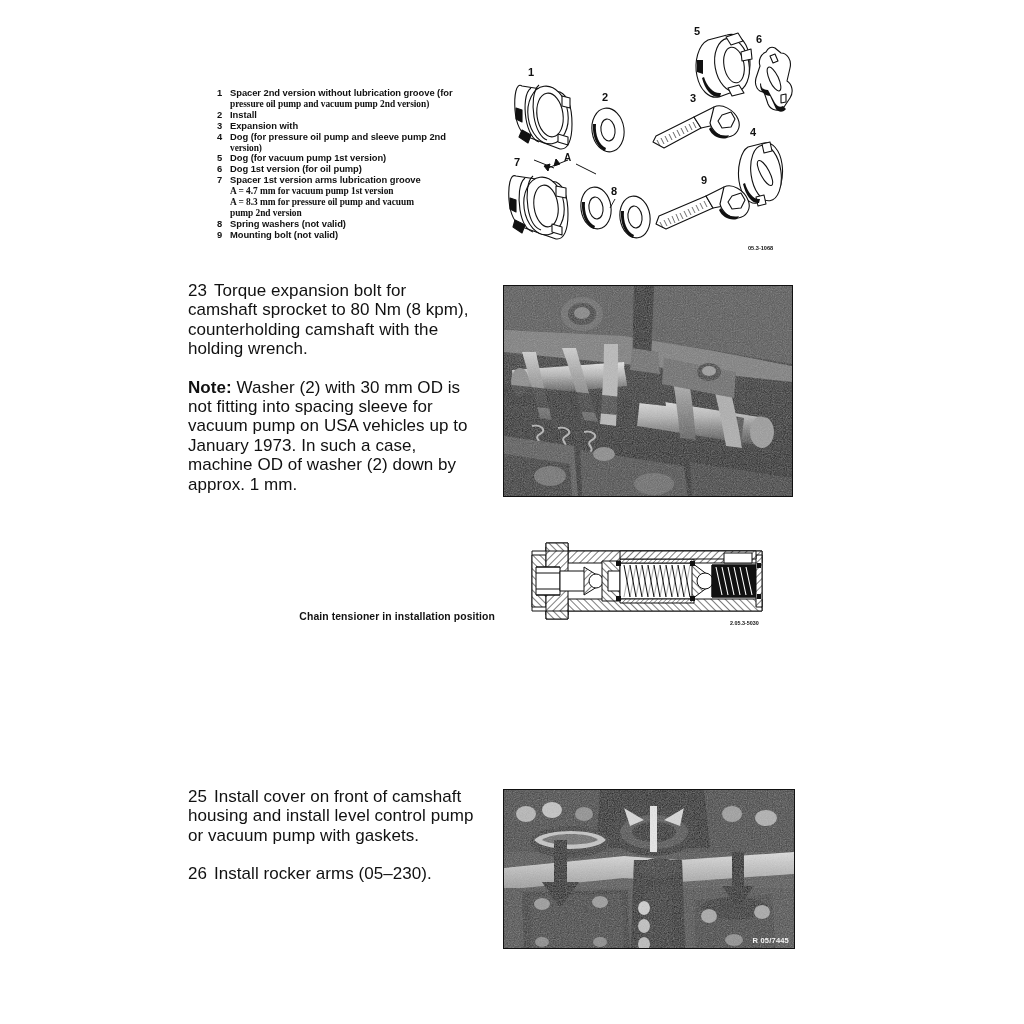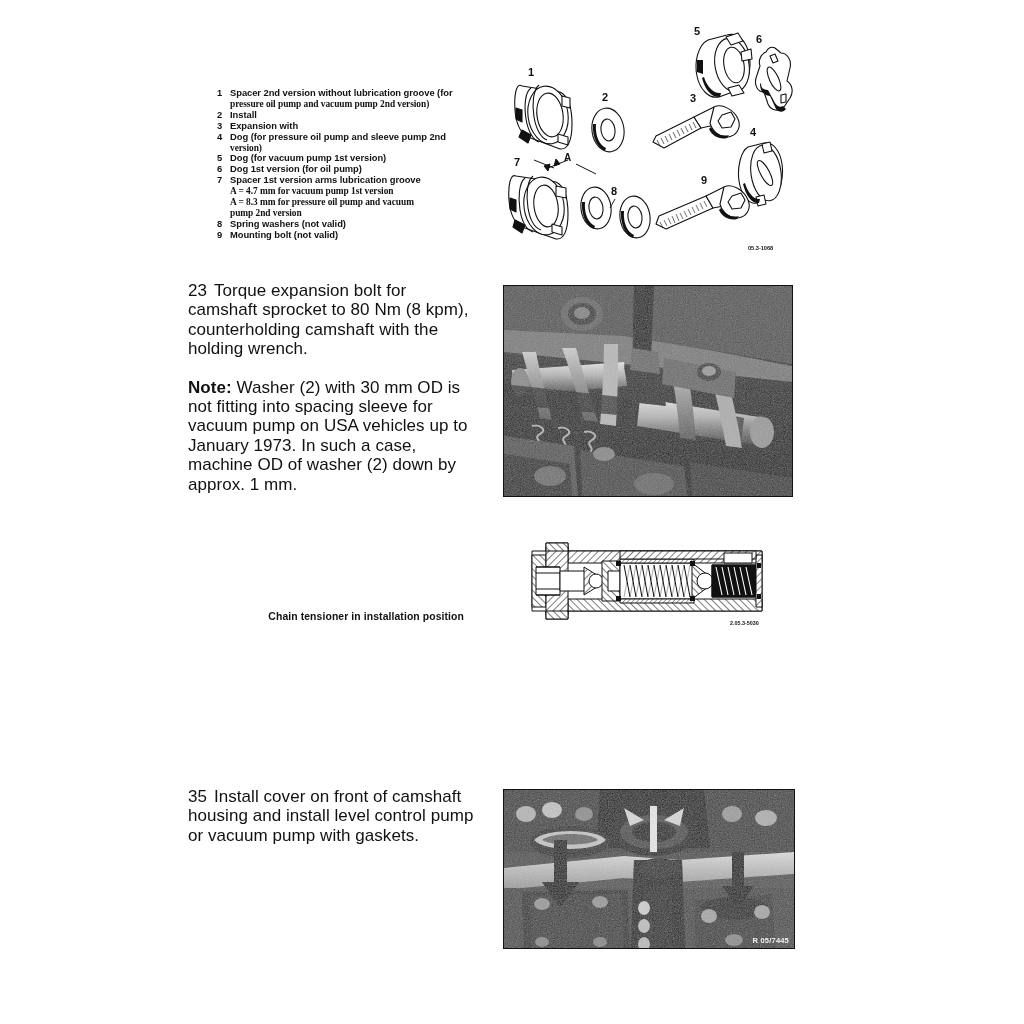--- a/index.html
+++ b/index.html
@@ -64,21 +64,21 @@
   .steptext p { margin: 0; }
   .steptext p + p { margin-top: 19px; }
   .steptext b { font-weight: 700; }
 
   #step23 { top: 281px; }
   #step24 { top: 531px; }
   #step25 { top: 787px; }
 
   .caption {
     position: absolute;
-    left: 173px;
+    left: 204px;
     width: 291px;
     top: 611px;
     text-align: right;
     font-size: 10.4px;
     font-weight: 700;
     letter-spacing: 0.1px;
   }
 
   
   .figure { position: absolute; }
@@ -464,21 +464,24 @@
 
         <path d="M22 10 L44 10 L44 18 L22 18 Z" fill="url(#hatchL)"></path>
         <path d="M22 78 L44 78 L44 86 L22 86 Z" fill="url(#hatchL)"></path>
       </g>
       <text x="206" y="92" font-family="Liberation Sans, sans-serif" font-size="5.4" font-weight="700" fill="#111" id="ref-tensioner">2.05.3-5030</text>
     </svg>
   </div>
 
   <div class="steptext" id="step25">
     <p>
-      <span class="num">35</span><span>Install cover on front of camshaft housing and install level control pump or vacuum pump with gaskets.</span>
+      <span class="num">25</span><span>Install cover on front of camshaft housing and install level control pump or vacuum pump with gaskets.</span>
+    </p>
+    <p>
+      <span class="num">26</span><span>Install rocker arms (05–230).</span>
     </p>
   </div>
 
   <div class="figure" id="fig-photo25">
     <div class="photo-frame">
       <svg width="290" height="214" viewBox="0 0 290 214">
         <defs>
           <linearGradient id="bg2" x1="0" y1="0" x2="0" y2="1">
             <stop offset="0" stop-color="#3a3a3a"></stop>
               <stop offset="0.5" stop-color="#565656"></stop>

